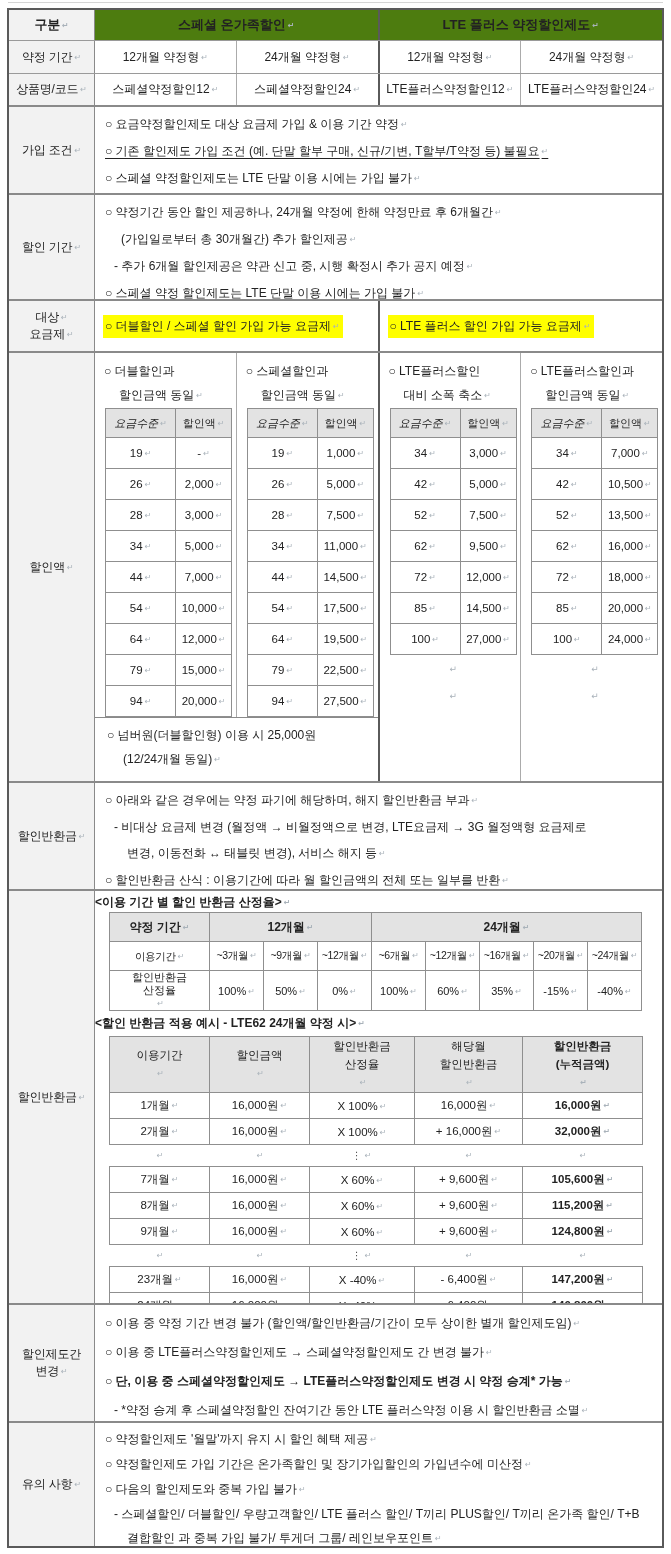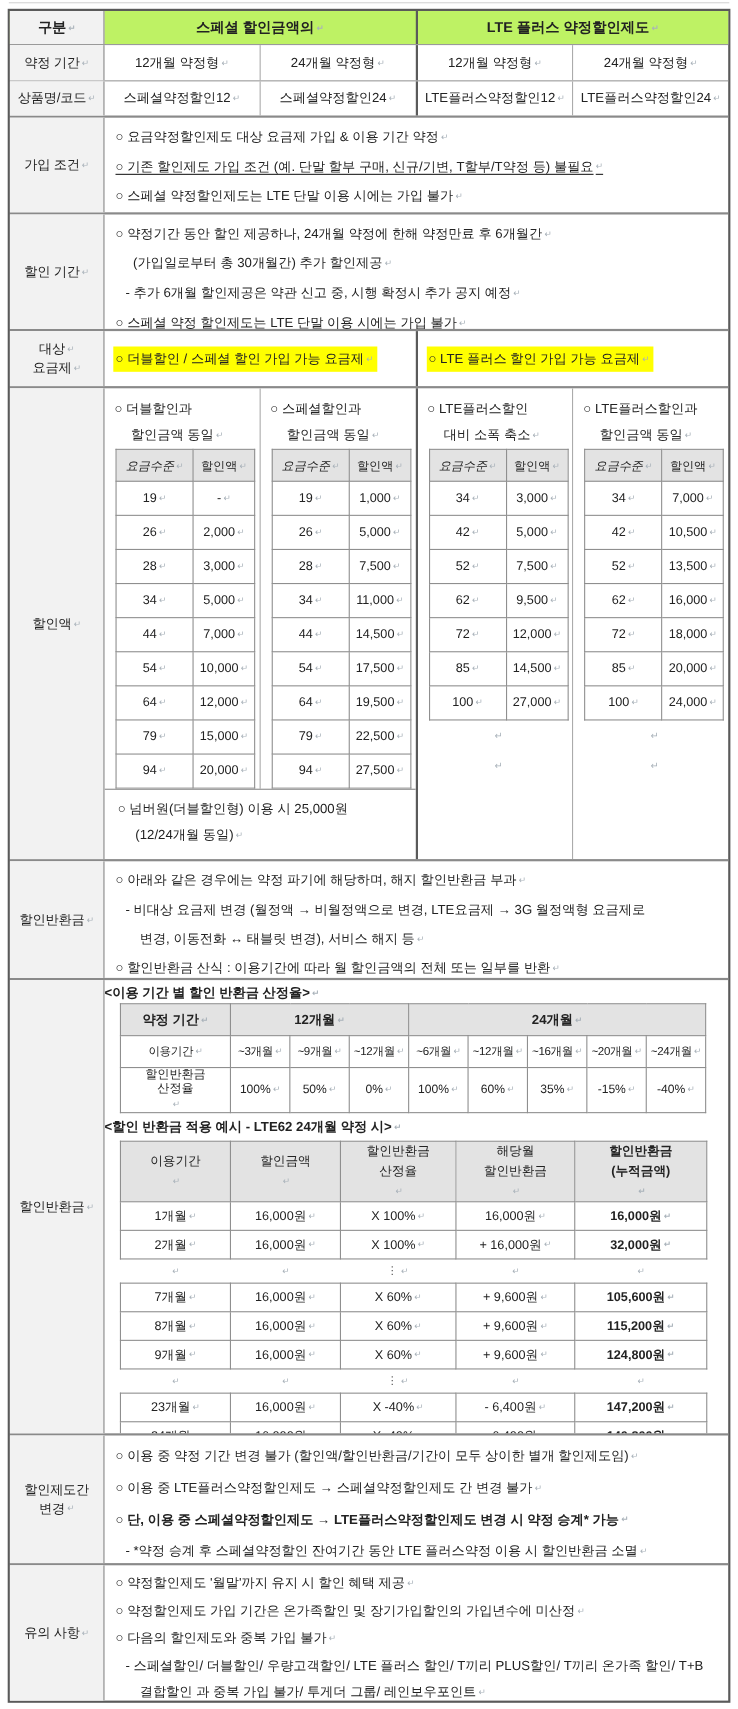--- a/index.html
+++ b/index.html
@@ -22,21 +22,21 @@
     text-align:center; padding:2px; line-height:17px; letter-spacing:-0.2px;
   }
   .cell {
     flex:1; display:flex; align-items:center; justify-content:center;
     border-right:1px solid #ababab; padding:2px 4px; text-align:center; overflow:hidden;
   }
   .cell:last-child { border-right:none; }
   .mid { border-right:2px solid #5a5a5a !important; }
   .b { font-weight:bold; }
   .f13 { font-size:13px; }
-  .hdr-row { background:#bef264; }
+  .hdr-row { background:#4d7c0f; }
   .section { flex:1; padding:4px 4px 0 10px; overflow:hidden; }
   .line { white-space:nowrap; }
   .lh27 .line { line-height:27px; }
   .lh26 .line { line-height:26px; }
   .lh28 .line { line-height:28px; }
   .lh24 .line { line-height:24px; }
   .ind1 { padding-left:16px; }
   .ind2 { padding-left:9px; }
   .ind3 { padding-left:22px; }
   .ul { text-decoration:underline; text-underline-offset:3px; }
@@ -90,21 +90,21 @@
 
 <div class="artifact-top"></div>
 
 <div class="doc">
 
   <div class="trow r1 hdr-row">
     <div class="label-cell b f13">
         <span class="pm">구분</span>
       </div>
     <div class="cell b f13 mid">
-        <span class="pm">스페셜 할인금액의</span>
+        <span class="pm">스페셜 온가족할인</span>
       </div>
     <div class="cell b f13">
         <span class="pm">LTE 플러스 약정할인제도</span>
       </div>
   </div>
 
   <div class="trow r2 thin">
     <div class="label-cell">
         <span class="pm">약정 기간</span>
       </div>

